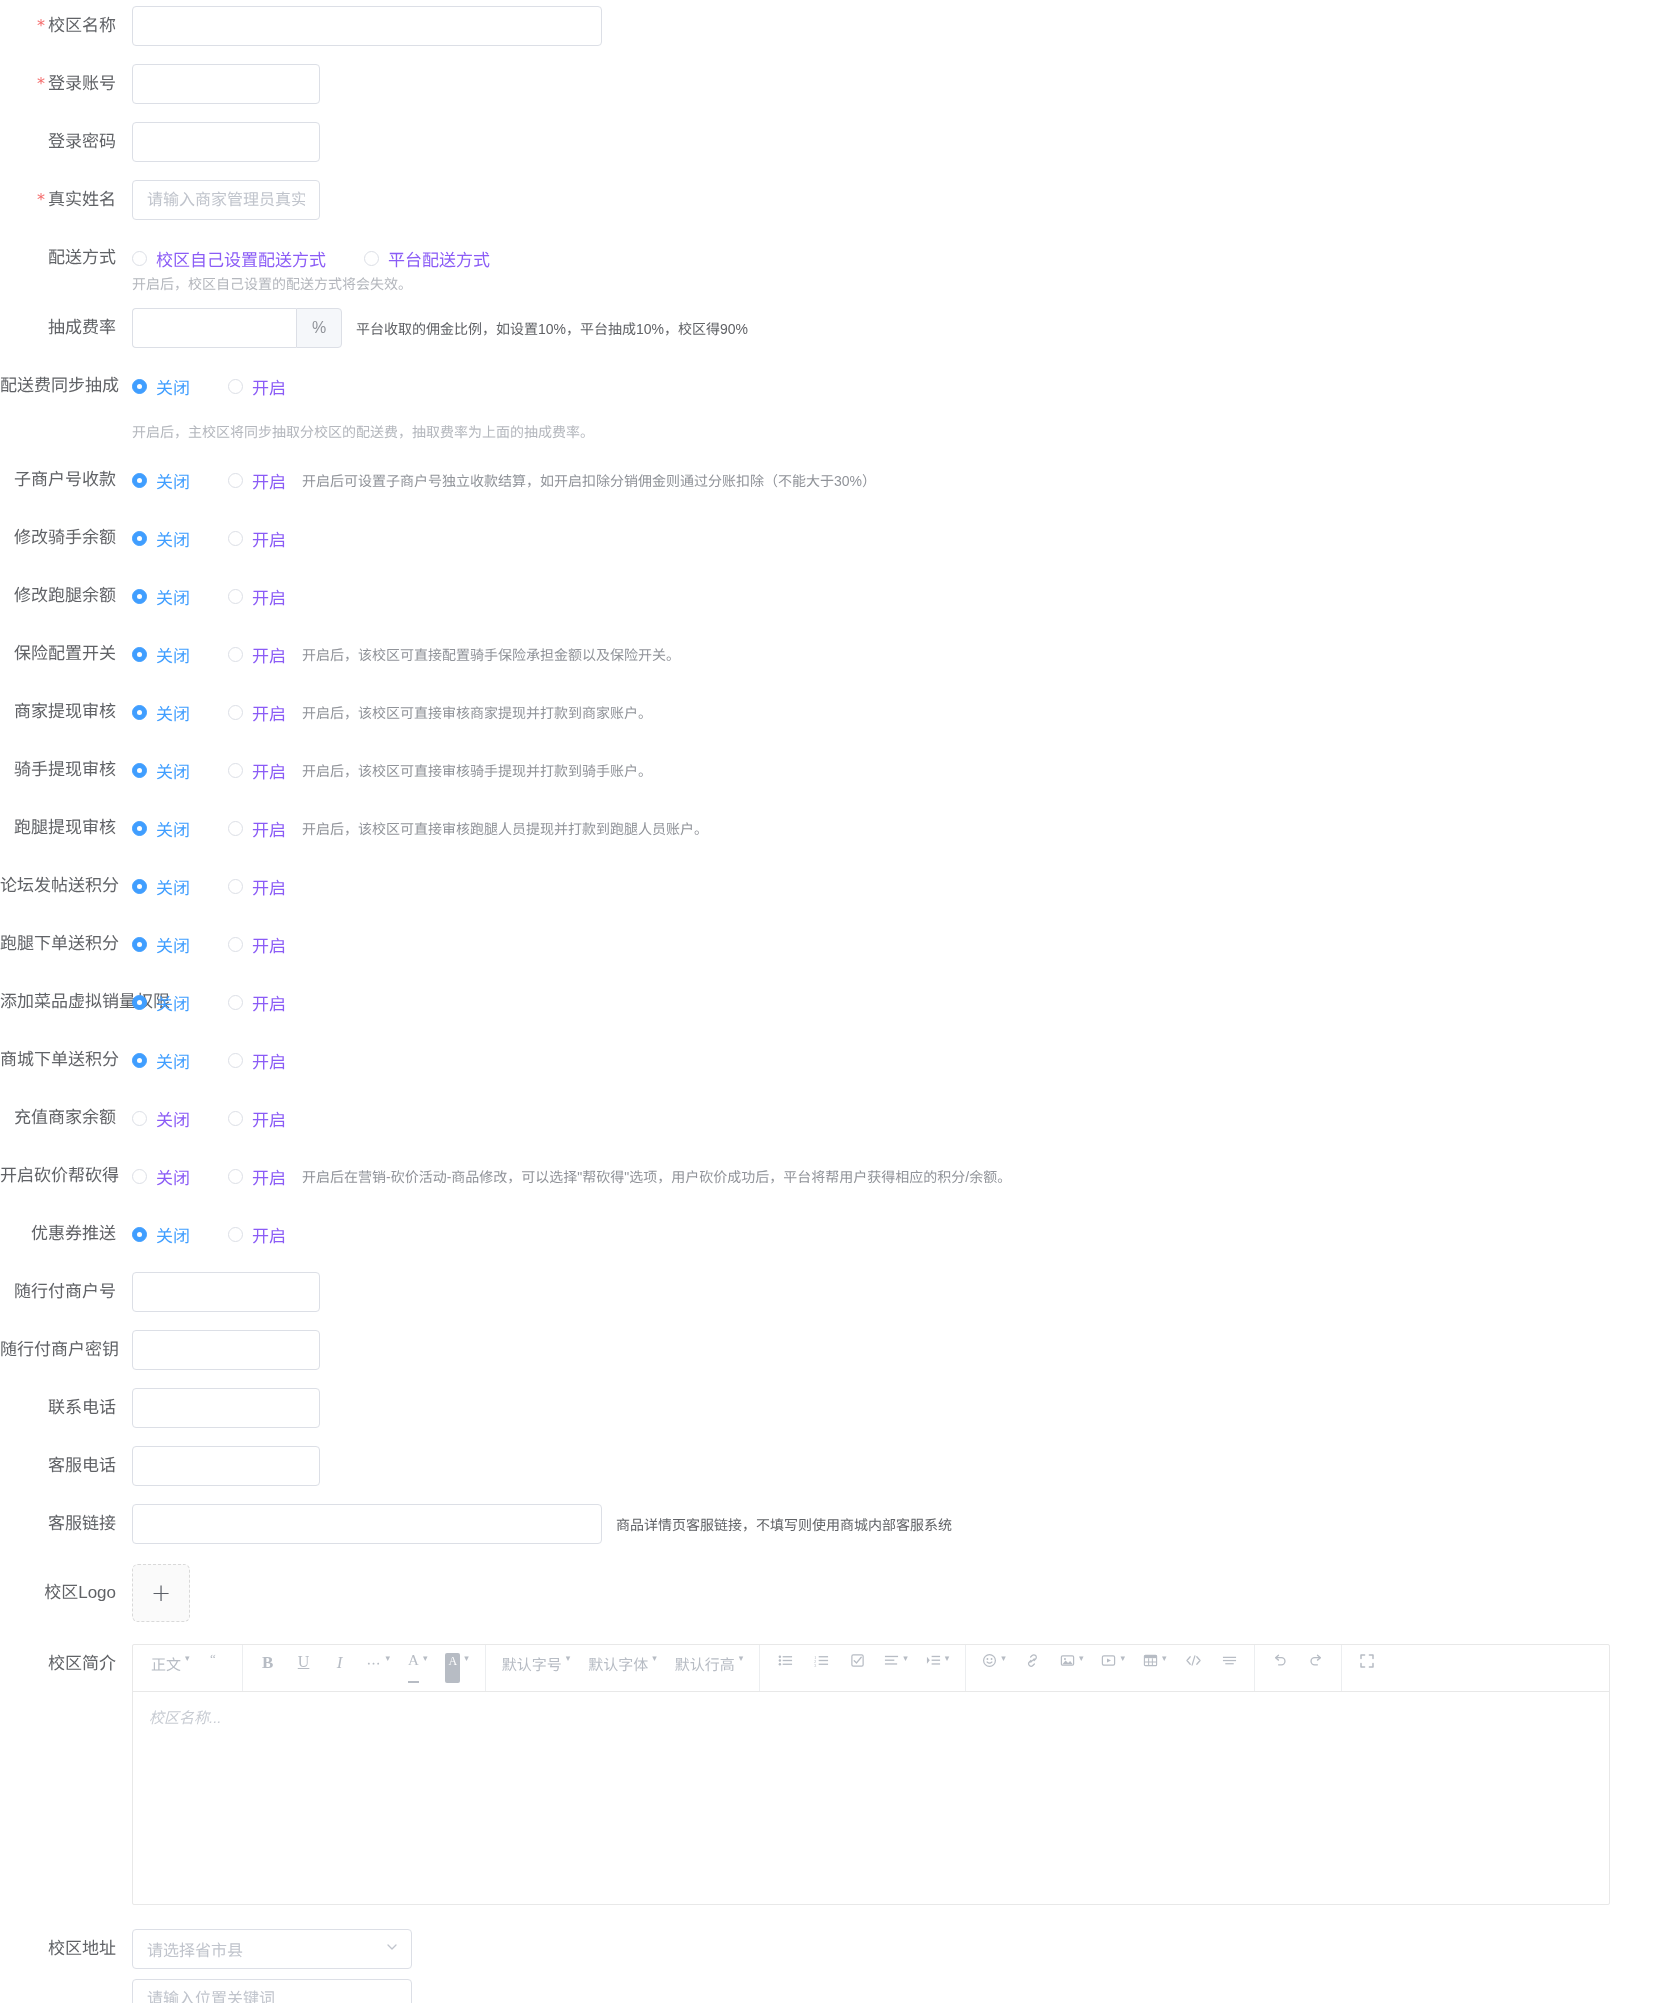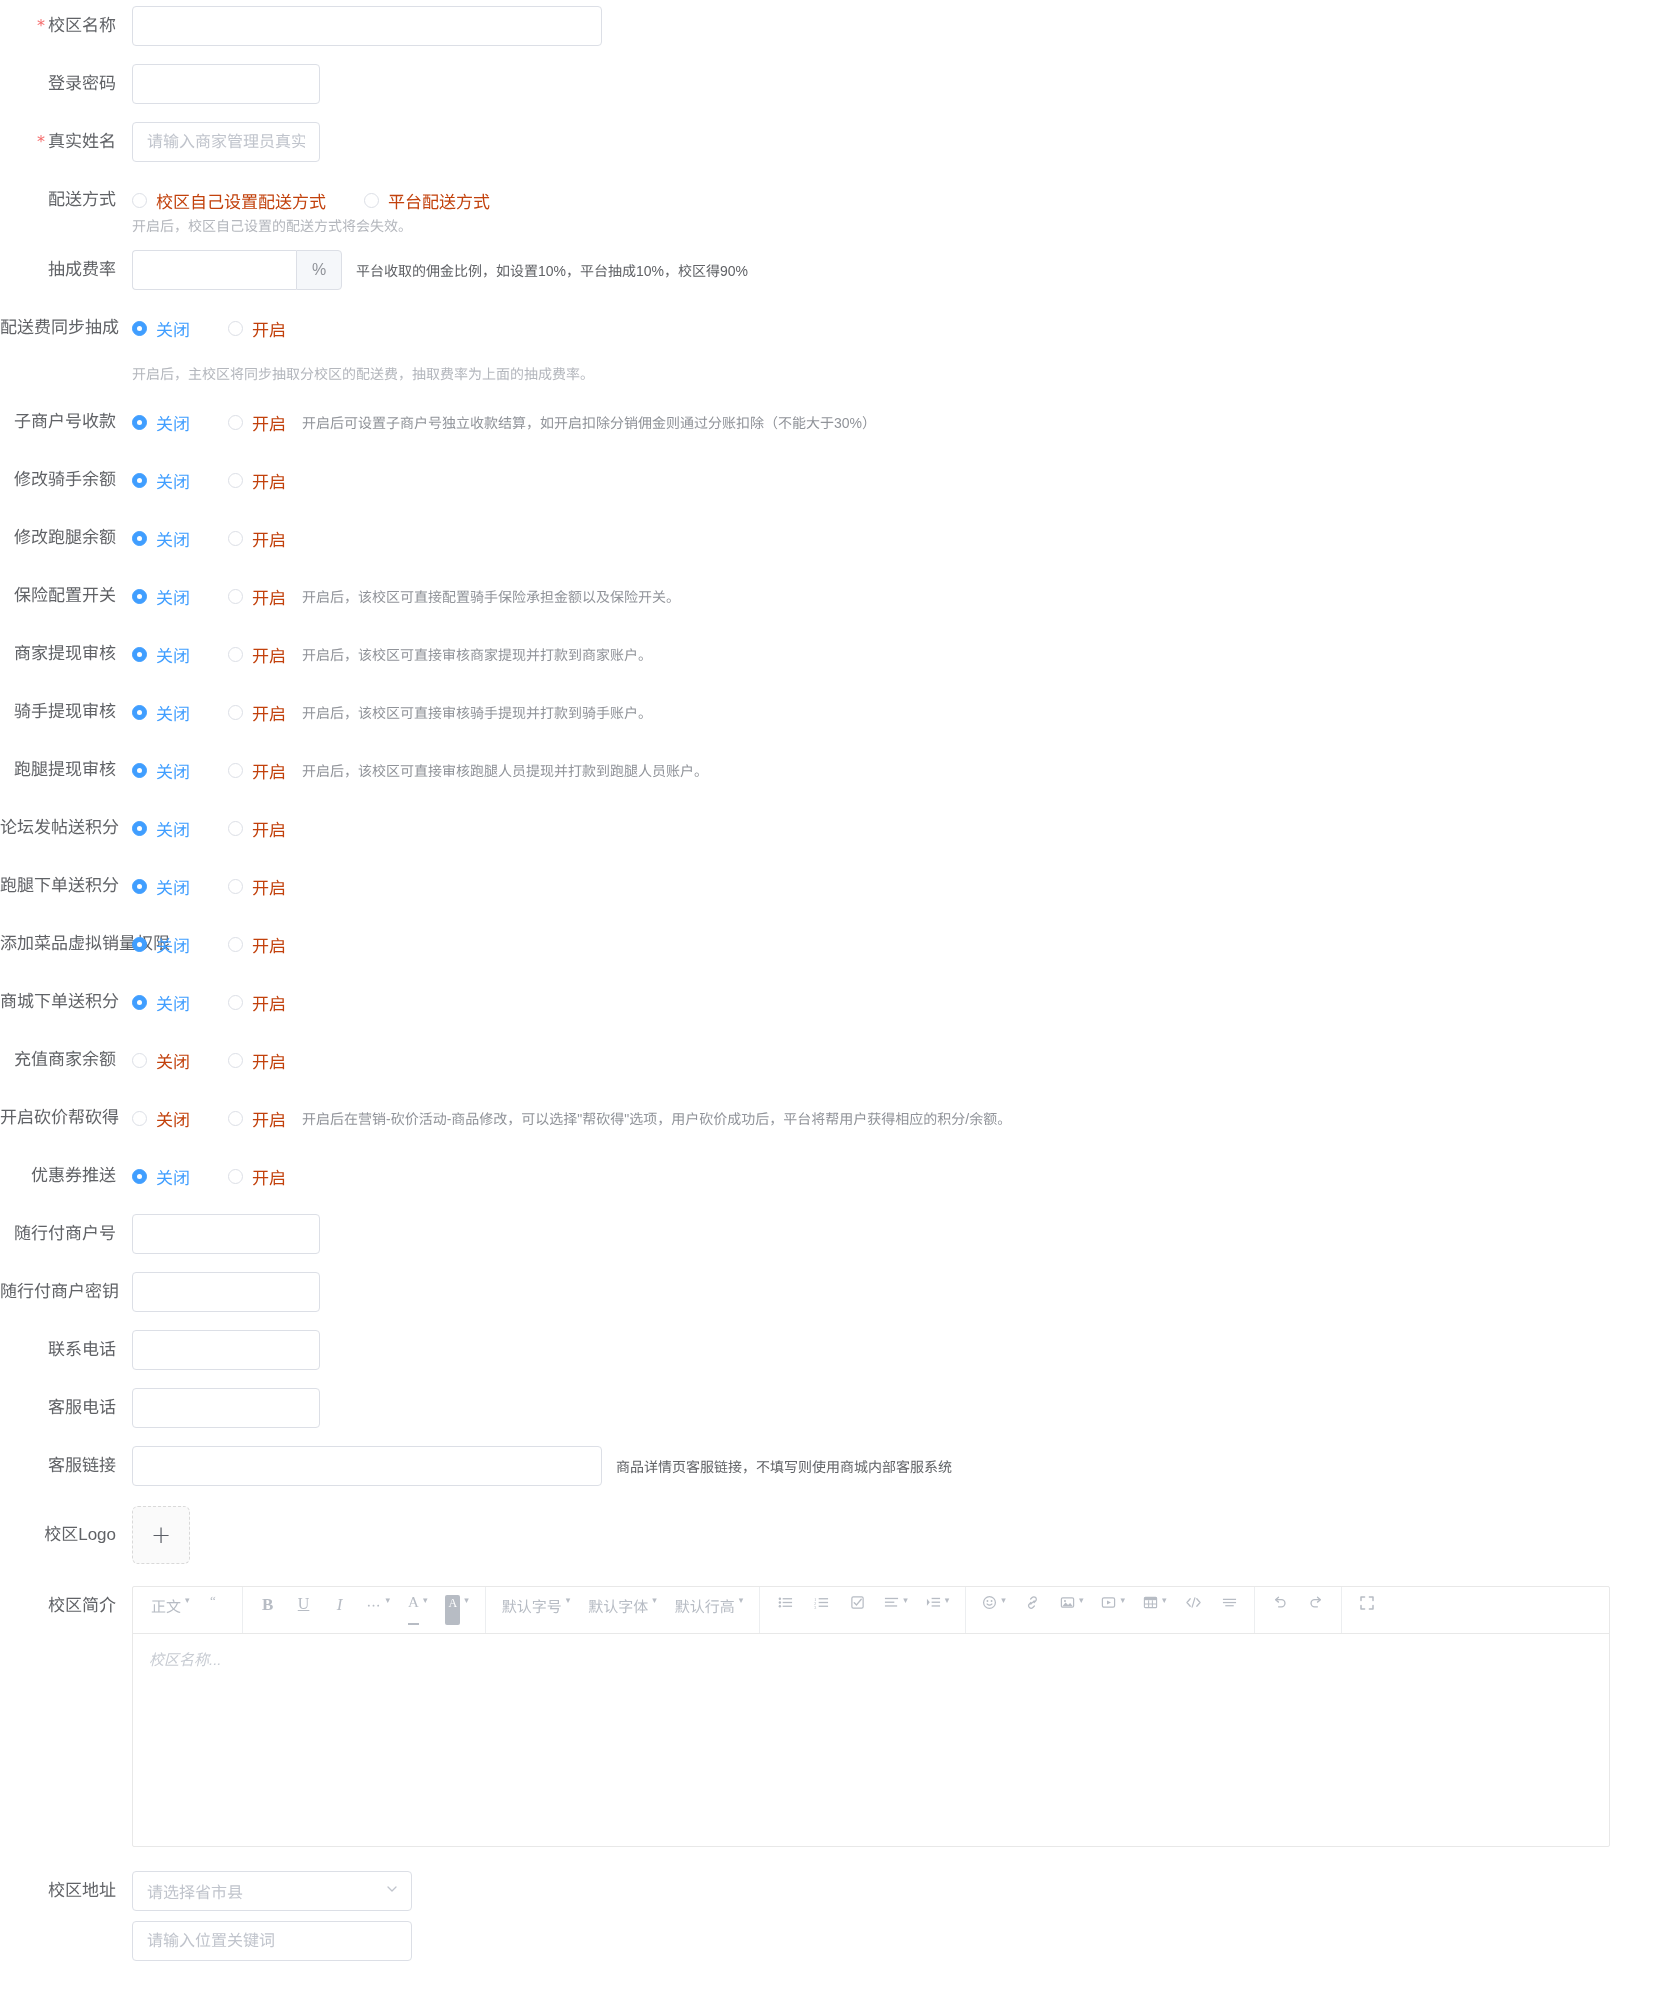--- a/index.html
+++ b/index.html
@@ -114,21 +114,21 @@
   }
   .radio.on .dot::after {
     content: "";
     position: absolute;
     left: 50%; top: 50%;
     width: 5px; height: 5px;
     margin: -2.5px 0 0 -2.5px;
     border-radius: 50%;
     background: #fff;
   }
-  .rtxt { font-size: 17px; color: #c2410c; }
+  .rtxt { font-size: 17px; color: #8b5cf6; }
   .radio.on .rtxt { color: #409eff; }
 
   
   .hint {
     font-size: 14px;
     color: #b4b7bd;
     line-height: 20px;
     margin-top: 16px;
   }
   .hint-inline {
@@ -239,20 +239,24 @@
 <body>
 
 <div class="page">
 
   <div id="basic-fields">
       <div class="row">
         <div class="lbl"><span class="req-star">*</span><span>校区名称</span></div>
         <div class="ctrl"><input class="txt w-lg" type="text" style=""></div>
       </div>
       <div class="row">
+        <div class="lbl"><span class="req-star">*</span><span>登录账号</span></div>
+        <div class="ctrl"><input class="txt w-sm" type="text" style=""></div>
+      </div>
+      <div class="row">
         <div class="lbl"><span>登录密码</span></div>
         <div class="ctrl"><input class="txt w-sm" type="text" style=""></div>
       </div>
       <div class="row">
         <div class="lbl"><span class="req-star">*</span><span>真实姓名</span></div>
         <div class="ctrl"><input class="txt w-sm" type="text" placeholder="请输入商家管理员真实姓名，" style=""></div>
       </div>
     </div>
 
   <div class="row" style="margin-bottom:14px;">

